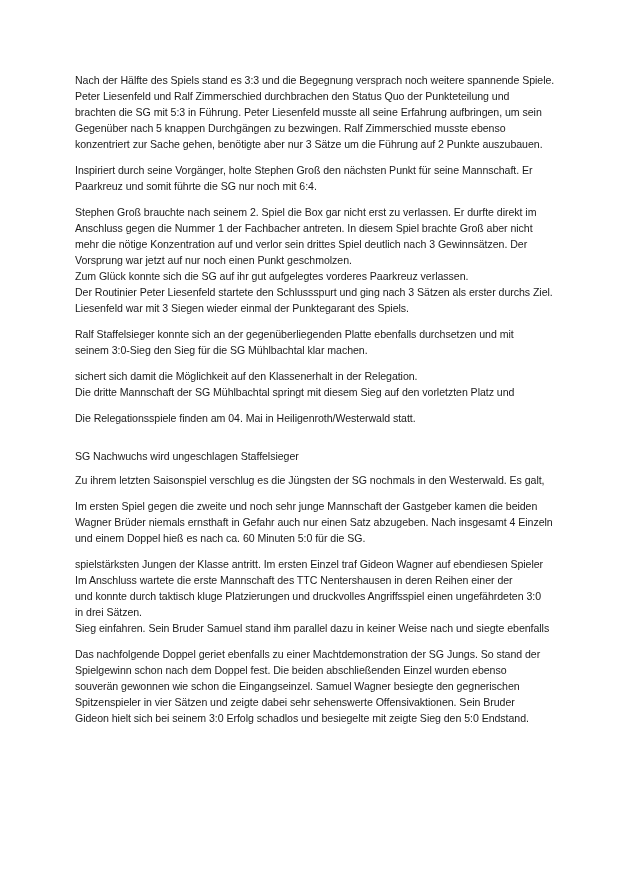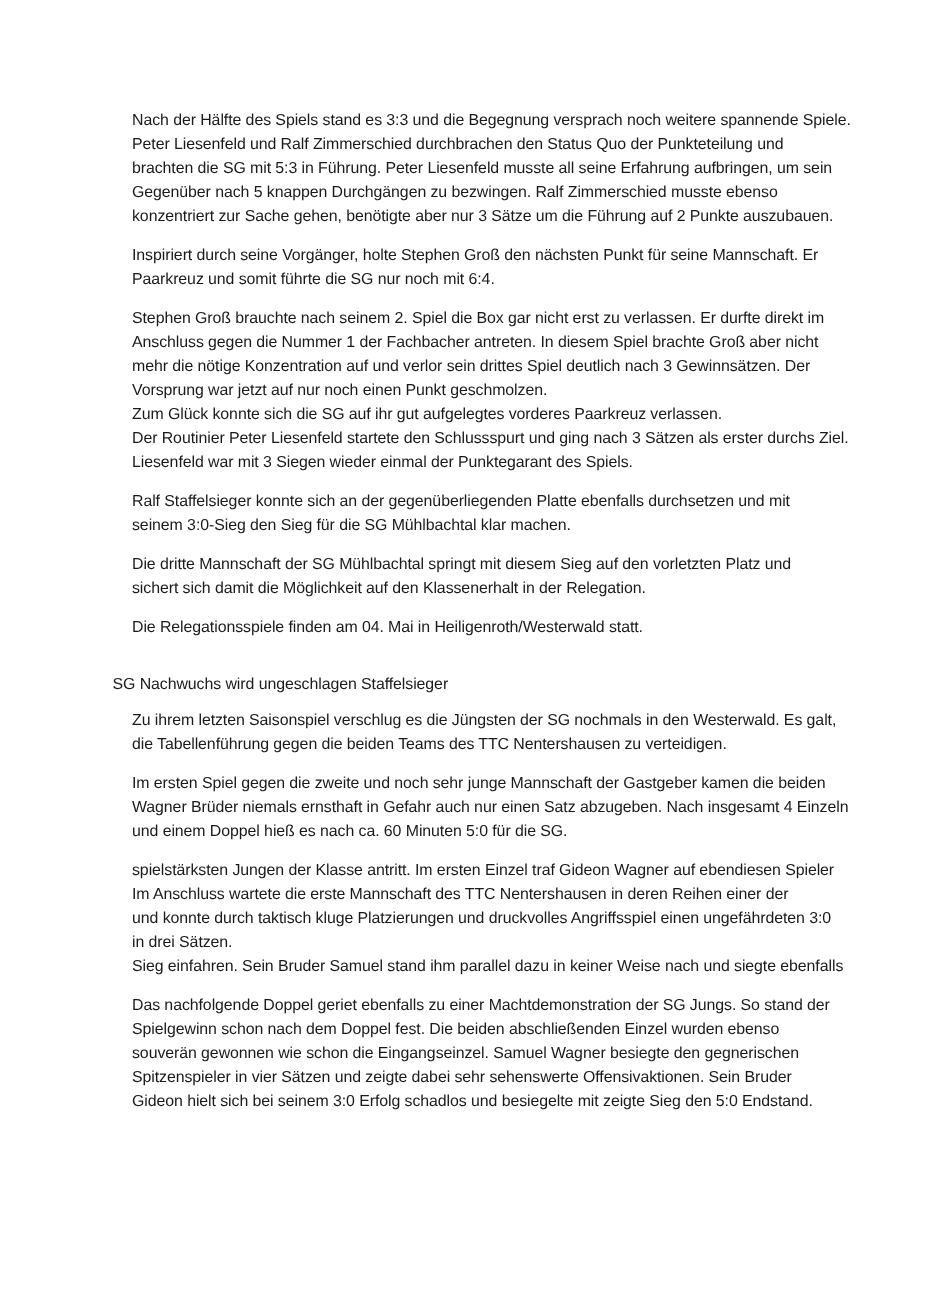--- a/index.html
+++ b/index.html
@@ -23,21 +23,20 @@
     line-height: 16px;
     color: #1a1a1a;
     letter-spacing: -0.05px;
   }
   .para {
     margin: 0 0 10px 0;
   }
   .line {
     display: block;
     white-space: nowrap;
-    margin-left: 13px;
   }
   .heading {
     font-weight: normal;
     margin: 22px 0 8px 0;
     white-space: nowrap;
   }
 </style>
 </head>
 <body>
 
@@ -68,33 +67,32 @@
     <span class="line">Der Routinier Peter Liesenfeld startete den Schlussspurt und ging nach 3 Sätzen als erster durchs Ziel.</span>
     <span class="line">Liesenfeld war mit 3 Siegen wieder einmal der Punktegarant des Spiels.</span>
   </p>
 
   <p class="para">
     <span class="line">Ralf Staffelsieger konnte sich an der gegenüberliegenden Platte ebenfalls durchsetzen und mit</span>
     <span class="line">seinem 3:0-Sieg den Sieg für die SG Mühlbachtal klar machen.</span>
   </p>
 
   <p class="para">
+    <span class="line">sichert sich damit die Möglichkeit auf den Klassenerhalt in der Relegation.</span>
     <span class="line">Die dritte Mannschaft der SG Mühlbachtal springt mit diesem Sieg auf den vorletzten Platz und</span>
-    <span class="line">sichert sich damit die Möglichkeit auf den Klassenerhalt in der Relegation.</span>
   </p>
 
   <p class="para">
     <span class="line">Die Relegationsspiele finden am 04. Mai in Heiligenroth/Westerwald statt.</span>
   </p>
 
   <div class="heading">SG Nachwuchs wird ungeschlagen Staffelsieger</div>
 
   <p class="para">
     <span class="line">Zu ihrem letzten Saisonspiel verschlug es die Jüngsten der SG nochmals in den Westerwald. Es galt,</span>
-    <span class="line">die Tabellenführung gegen die beiden Teams des TTC Nentershausen zu verteidigen.</span>
   </p>
 
   <p class="para">
     <span class="line">Im ersten Spiel gegen die zweite und noch sehr junge Mannschaft der Gastgeber kamen die beiden</span>
     <span class="line">Wagner Brüder niemals ernsthaft in Gefahr auch nur einen Satz abzugeben. Nach insgesamt 4 Einzeln</span>
     <span class="line">und einem Doppel hieß es nach ca. 60 Minuten 5:0 für die SG.</span>
   </p>
 
   <p class="para">
     <span class="line">spielstärksten Jungen der Klasse antritt. Im ersten Einzel traf Gideon Wagner auf ebendiesen Spieler</span>

